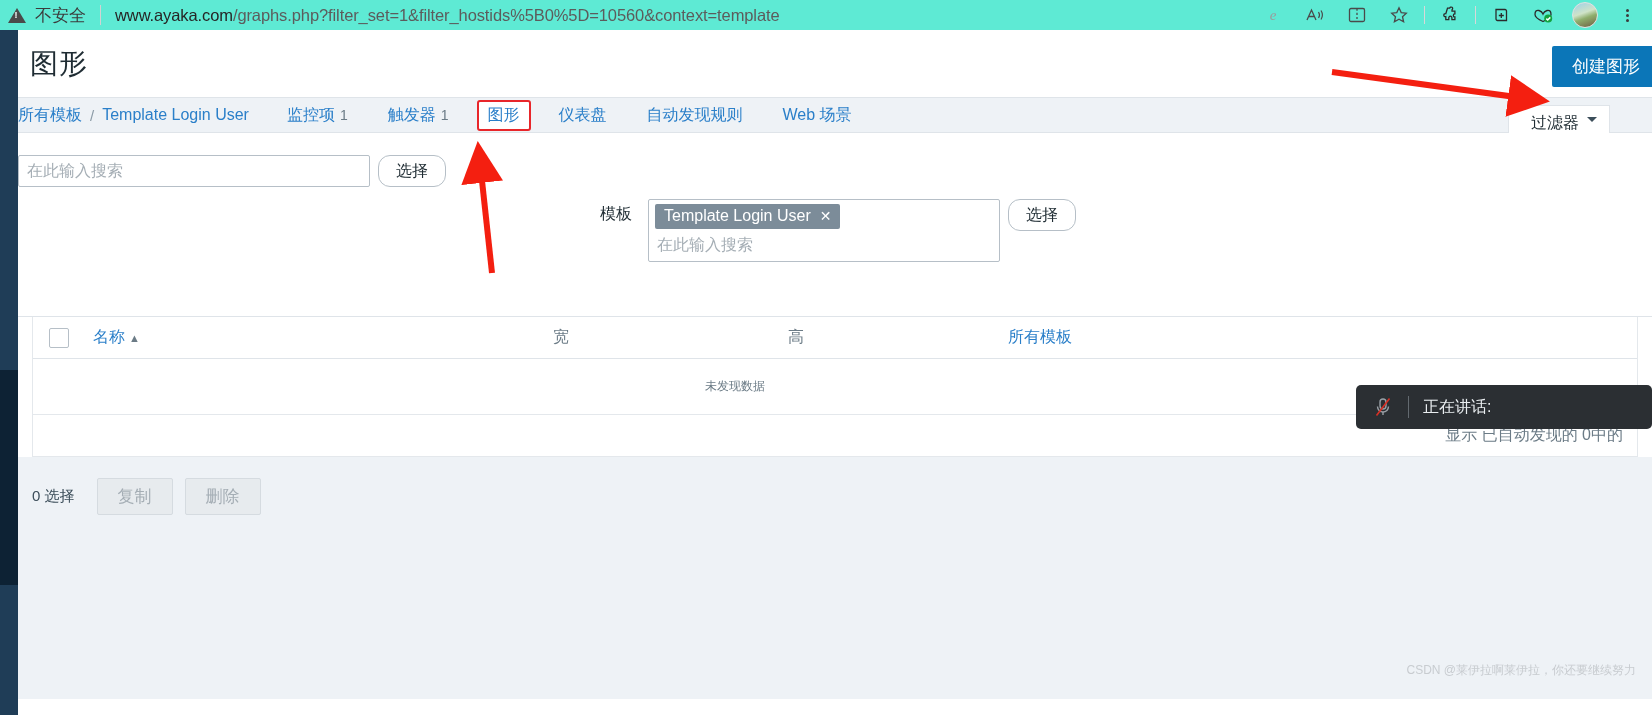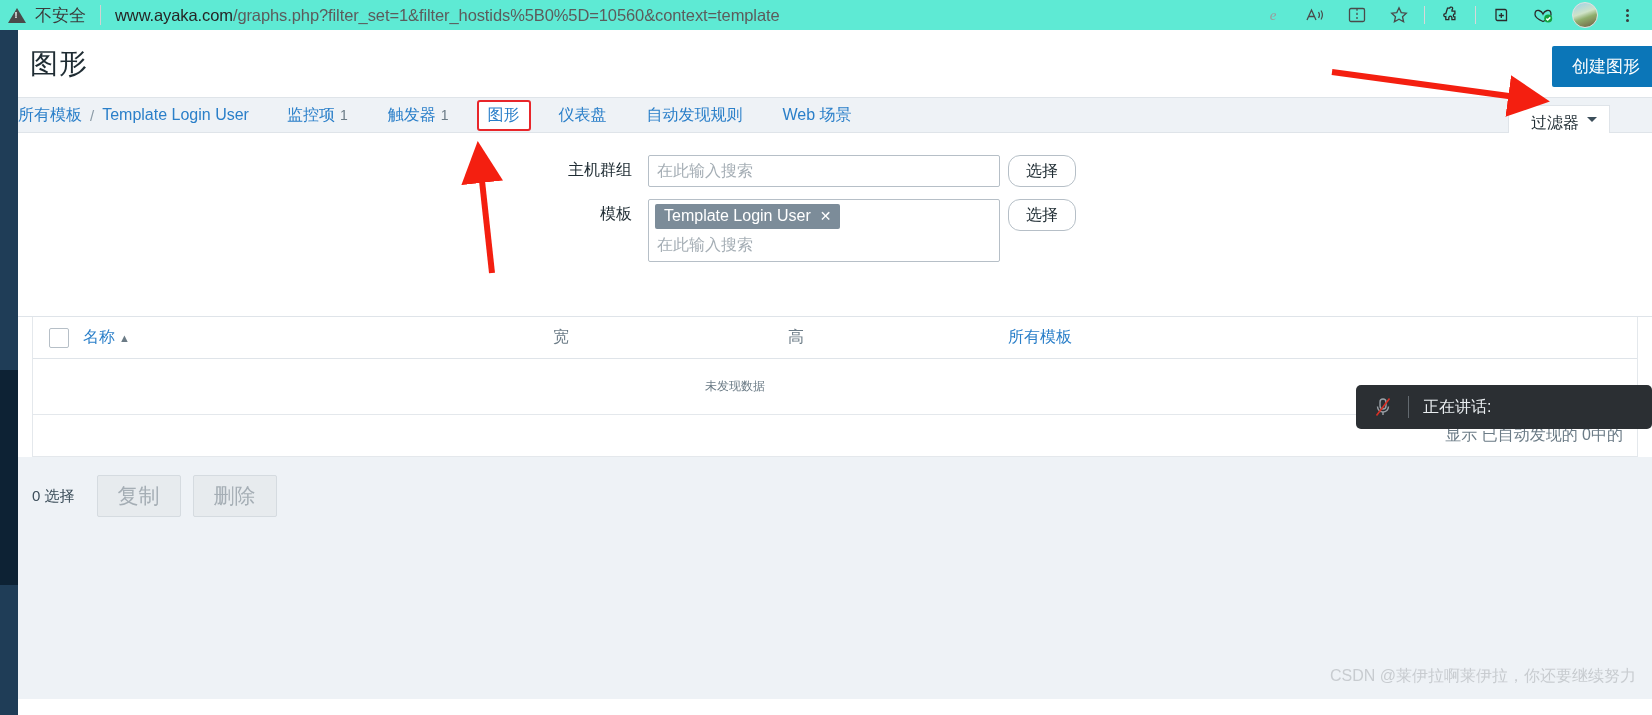--- a/index.html
+++ b/index.html
@@ -242,21 +242,21 @@
   }
   .chk {
     width: 20px; height: 20px;
     border: 1px solid #b6bfc7; border-radius: 2px;
     background: #ffffff; cursor: pointer;
   }
   .th {
     font-size: 16px; color: #2a7fc9; cursor: pointer; white-space: nowrap;
   }
   .th.static { color: #6b7b86; cursor: default; }
-  .th-name { margin-left: 14px; }
+  .th-name { margin-left: 24px; }
   .sort-arrow { color: #6b7b86; font-size: 11px; margin-left: 4px; }
   .th-w  { position: absolute; left: 520px; }
   .th-h  { position: absolute; left: 755px; }
   .th-t  { position: absolute; left: 975px; }
   .no-data {
     height: 56px;
     display: flex; align-items: center; justify-content: center;
     font-size: 12px; color: #6b7b86;
     border-bottom: 1px solid #e4e8ec;
     padding-right: 200px;
@@ -274,21 +274,21 @@
   .bottom-bar {
     display: flex; align-items: center; gap: 12px;
     padding: 16px 0 0 14px;
     background: #eef2f6;
     height: 62px;
   }
   .sel-count { font-size: 15px; color: #3c4e5a; margin-right: 10px; }
   .btn-disabled {
     background: #e7ebee; color: #a5aeb5;
     border: 1px solid #d5dbe0; border-radius: 2px;
-    font-size: 21px; padding: 6px 20px;
+    font-size: 17px; padding: 6px 20px;
     cursor: default;
   }
   .page-bg-fill {
     background: #eef2f6;
     height: 180px;
   }
 
   
   .toast {
     position: absolute;
@@ -302,22 +302,22 @@
   }
   .toast .mic { width: 26px; display: flex; justify-content: center; }
   .toast .tsep { width: 1px; height: 22px; background: #636a70; margin: 0 14px 0 12px; }
   .toast .ttext { font-size: 16px; }
 
   
   .anno { position: absolute; pointer-events: none; }
 
   
   .watermark {
-    position: absolute; right: 16px; bottom: 28px;
-    font-size: 16px; color: #c8ccd0; white-space: nowrap;
+    position: absolute; right: 16px; bottom: 36px;
+    font-size: 12px; color: #c8ccd0; white-space: nowrap;
   }
 </style>
 </head>
 <body>
 
 <div class="browser-bar">
   <div class="security-warn">
     <span class="warn-tri"></span>
     <span class="security-text">不安全</span>
   </div>
@@ -420,21 +420,20 @@
       </span>
 
       <span class="filter-tab">
         <span>过滤器</span>
         <span class="chev"></span>
       </span>
     </div>
 
     <div class="filter-panel">
       <div class="form-row">
-        <div class="form-label">主机群组</div>
         <div class="ms-field">
           <div class="placeholder">在此输入搜索</div>
         </div>
         <button class="select-btn">选择</button>
       </div>
 
       <div class="form-row">
         <div class="form-label">模板</div>
         <div class="ms-field tall">
           <div class="chip">

